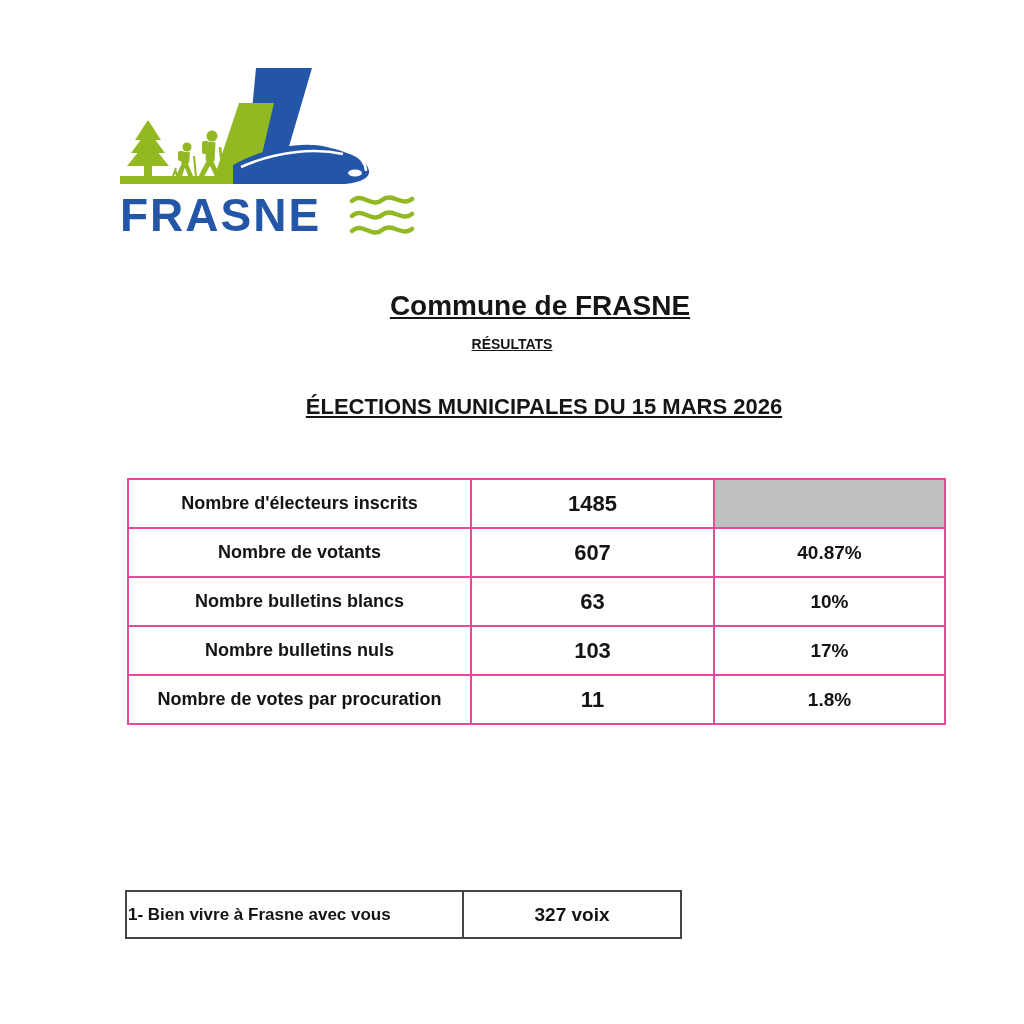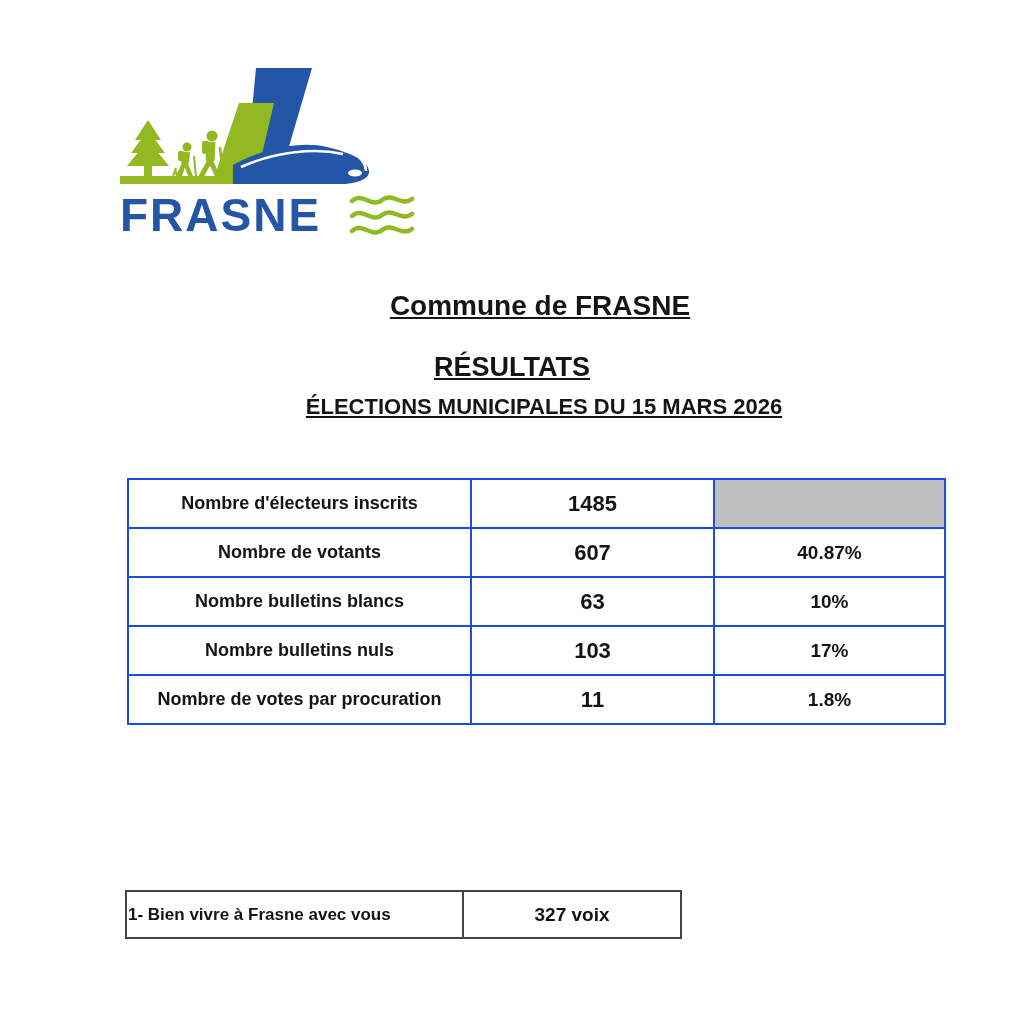--- a/index.html
+++ b/index.html
@@ -23,31 +23,31 @@
   }
 
   
   .doc-title {
     position: absolute; left: 0; width: 1024px;
     text-align: center; font-weight: bold;
     color: #151515; text-decoration: underline;
     margin: 0;
   }
   .t1 { top: 290px; font-size: 28px; margin-left: 28px; }
-  .t2 { top: 352px; font-size: 27px; }
+  .t2 { top: 336px; font-size: 14px; }
   .t3 { top: 394px; font-size: 22px; margin-left: 32px; }
 
   
   table { border-collapse: collapse; }
   .results-table {
     position: absolute; left: 127px; top: 478px;
     table-layout: fixed;
   }
   .results-table td {
-    border: 2px solid #1d4ed8;
+    border: 2px solid #ec4899;
     font-weight: bold; font-size: 18px;
     text-align: center; vertical-align: middle;
     height: 47px; padding: 0 6px;
     background: #ffffff;
   }
   .results-table .c1 { width: 329px; }
   .results-table .c2 { width: 229px; font-size: 22px; }
   .results-table .c3 { width: 217px; font-size: 19px; }
   .results-table .gray-cell { background: #BFBFBF; }
 

